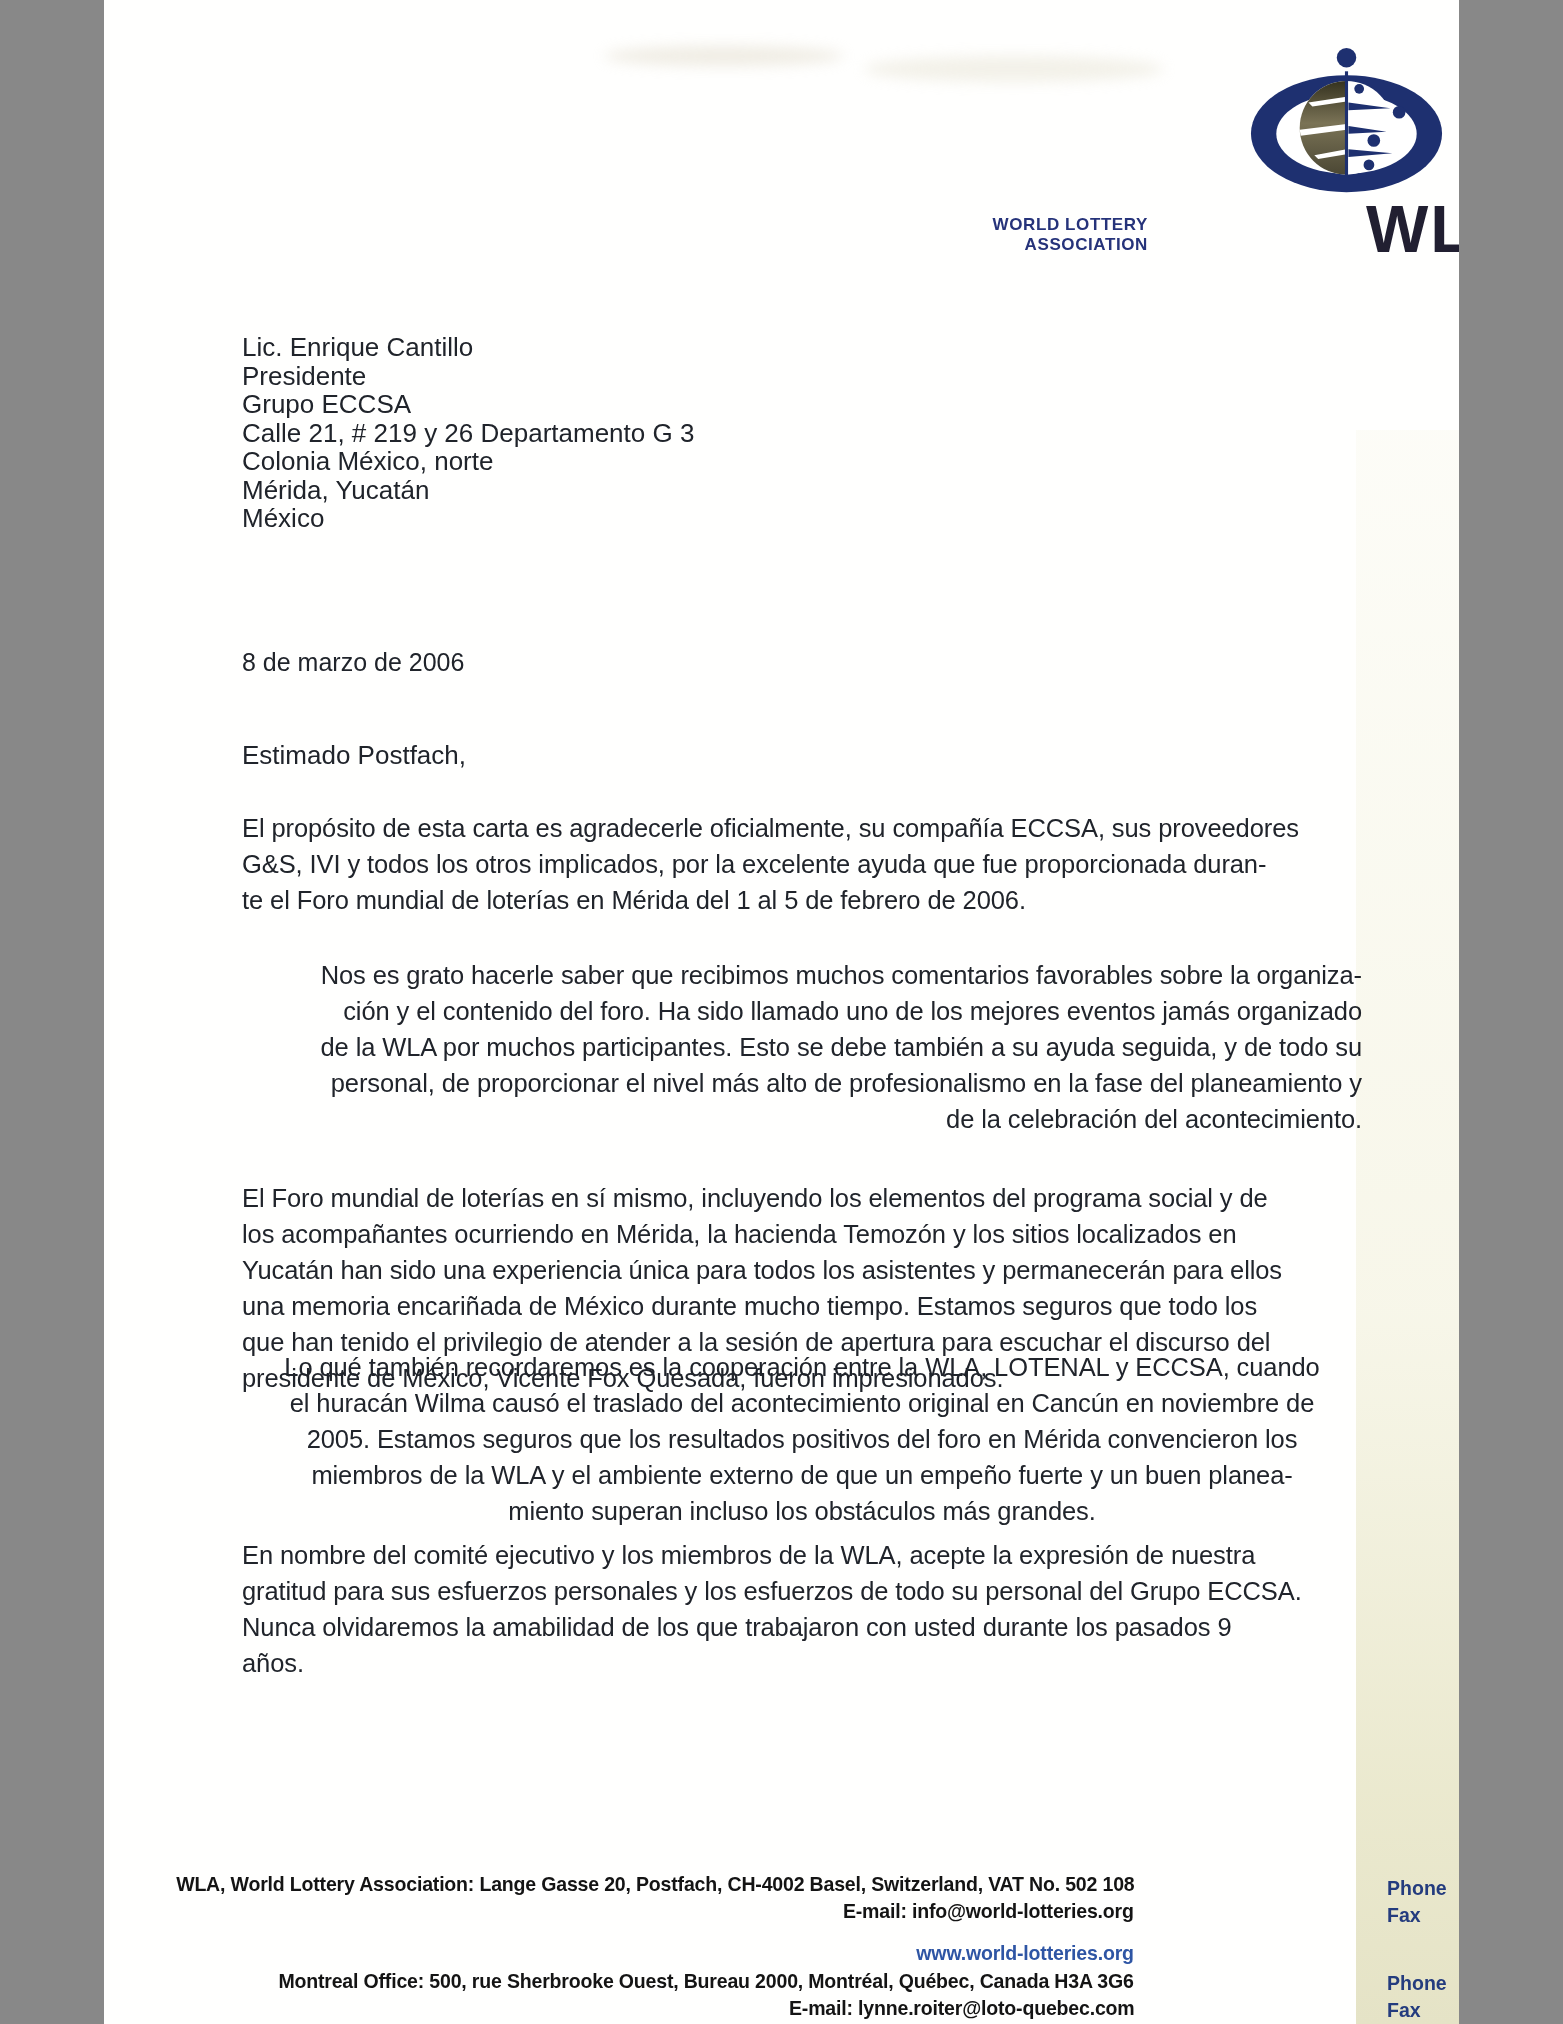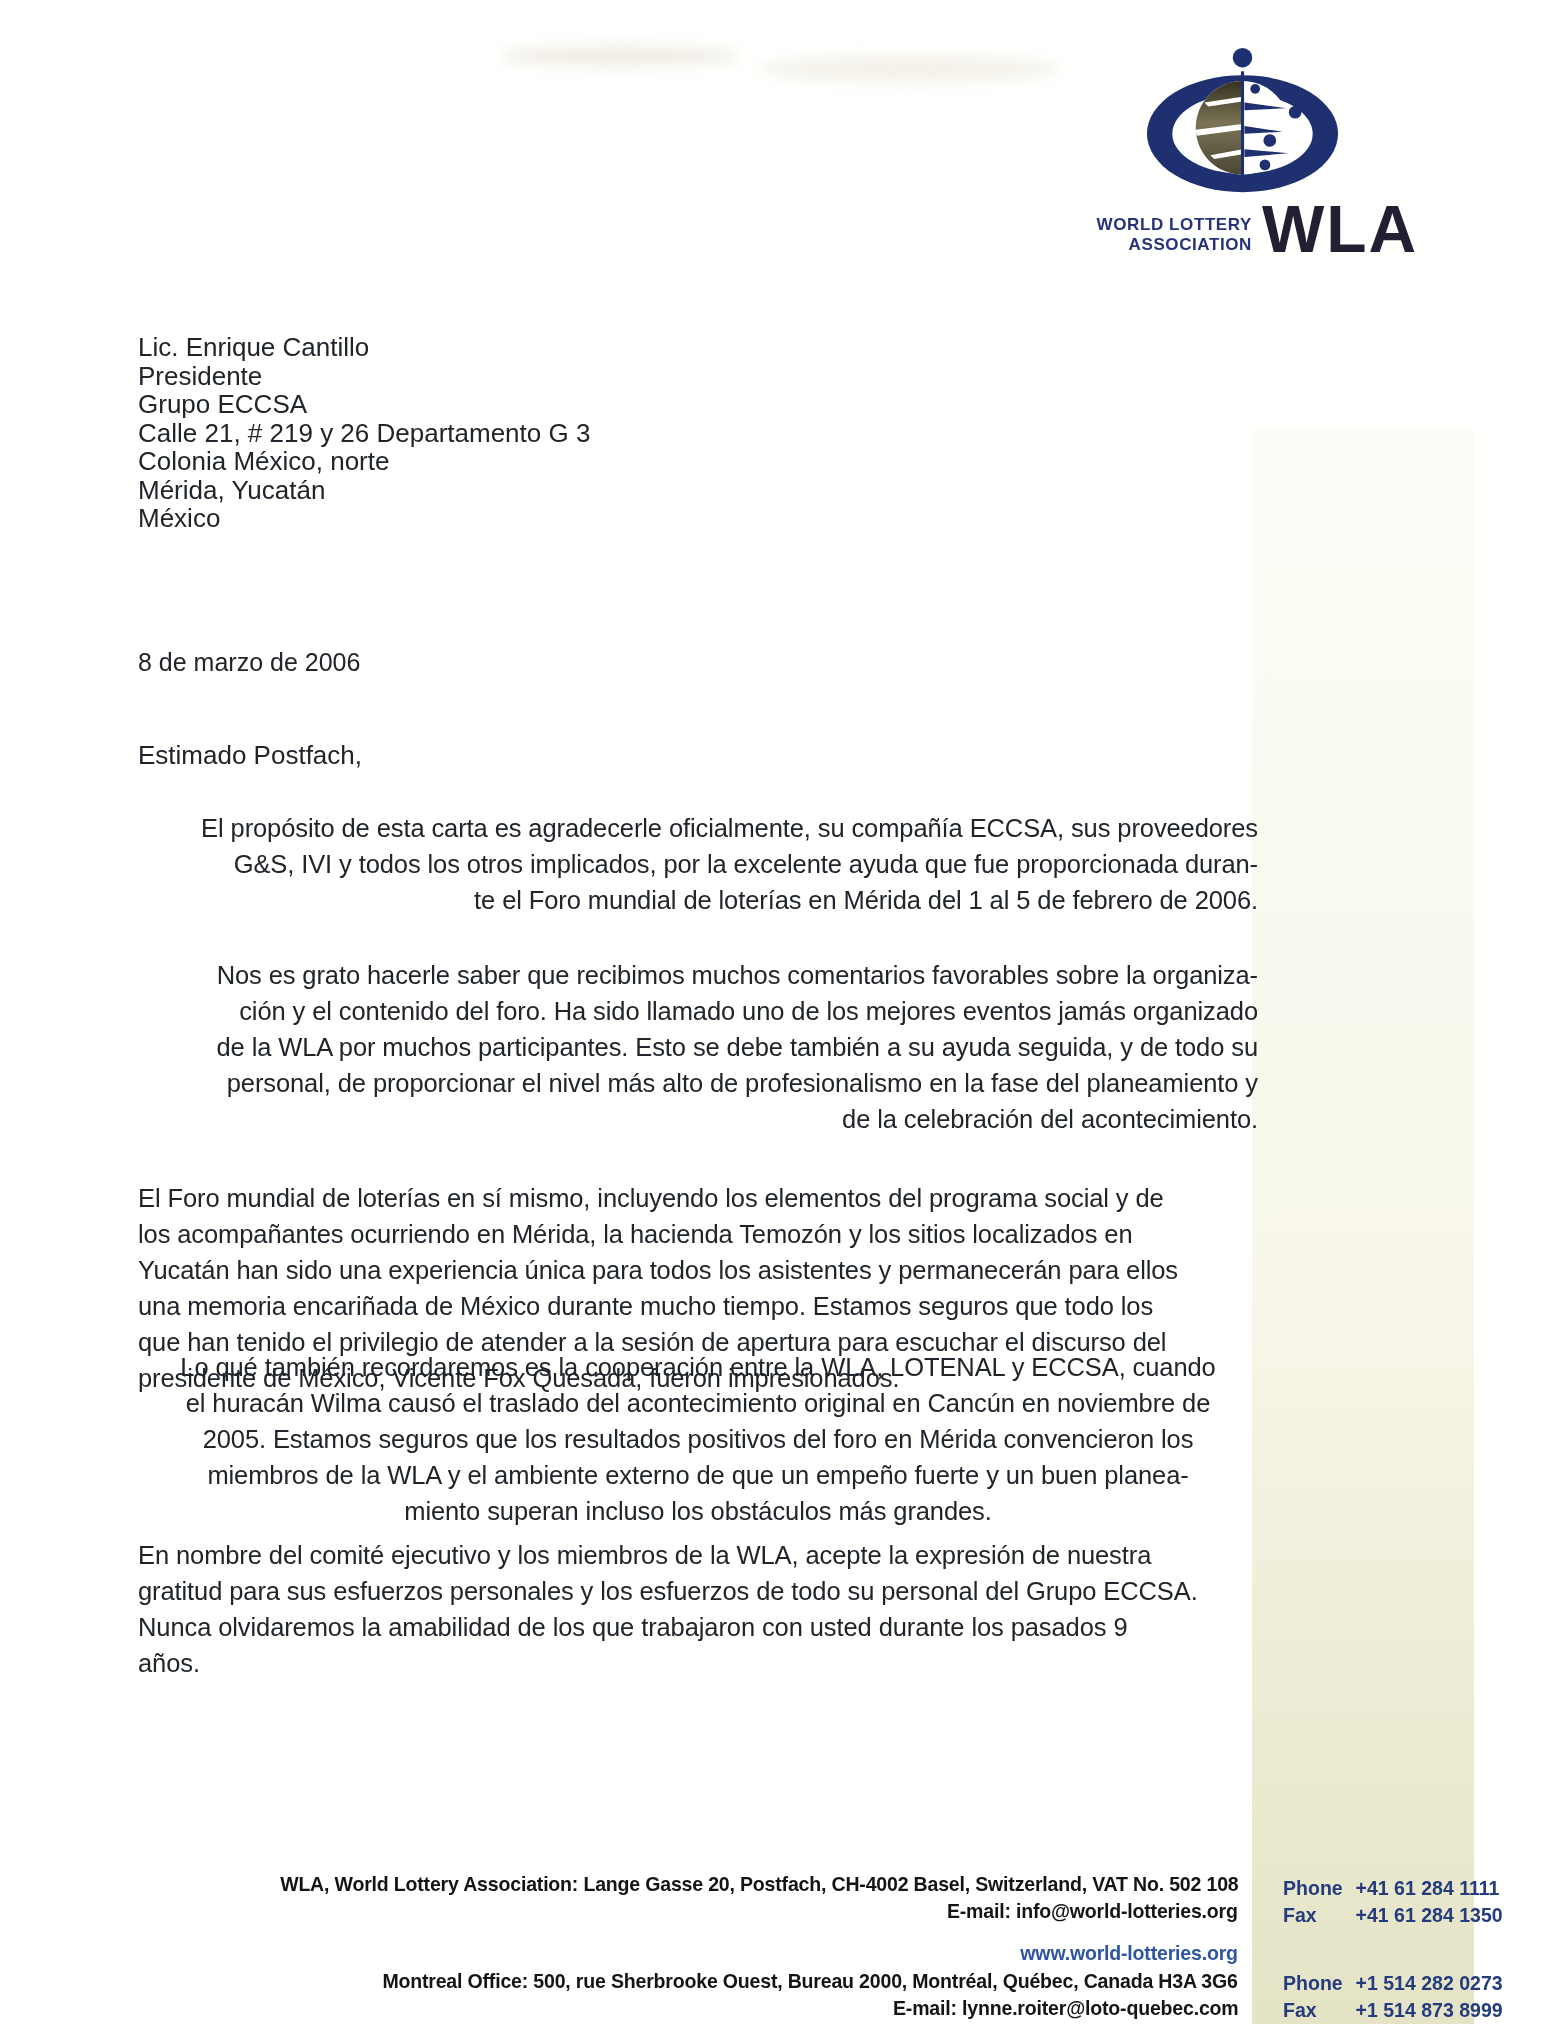--- a/index.html
+++ b/index.html
@@ -1,17 +1,17 @@
 <!DOCTYPE html>
 <html><head>
 <meta charset="utf-8">
 <style>
   html,body{margin:0;padding:0;background:#888;}
   .page{
-    position:relative;width:1563px;height:2024px;margin:0 auto;
+    position:relative;width:1355px;height:2024px;margin:0 auto;
     background:#fffffe;overflow:hidden;
     font-family:"Liberation Sans",sans-serif;color:#20242b;
   }
   
   .smudge{position:absolute;border-radius:50%;filter:blur(7px);opacity:.45;}
   .smudge.s1{left:500px;top:46px;width:240px;height:20px;background:#ddd6c4;}
   .smudge.s2{left:760px;top:56px;width:300px;height:26px;background:#e4e0cf;}
   
   .side-strip{
     position:absolute;left:1252px;top:430px;width:222px;height:1594px;
@@ -38,21 +38,21 @@
     position:absolute;left:138px;top:333px;
     font-size:26px;line-height:28.5px;white-space:pre-line;
   }
   .date-line{position:absolute;left:138px;top:648px;font-size:25px;}
   .salutation{position:absolute;left:138px;top:740px;font-size:26px;}
   .para{
     position:absolute;left:138px;width:1120px;
     font-size:25.5px;line-height:36px;letter-spacing:-0.1px;
     white-space:pre-line;
   }
-  .p1{top:810px;text-align:right;} .p2{top:957px;text-align:right;} .p3{top:1180px;} .p4{top:1349px;text-align:center;} .p5{top:1537px;}
+  .p1{top:810px;} .p2{top:957px;text-align:right;} .p3{top:1180px;} .p4{top:1349px;text-align:center;} .p5{top:1537px;}
   
   .fline{
     position:absolute;right:325px;white-space:nowrap;text-align:right;
     font-size:21px;font-weight:bold;letter-spacing:-0.2px;color:#141414;
     transform:scaleX(.93);transform-origin:100% 50%;
   }
   .f1{top:1872px;} .f2{top:1899px;}
   .f3{top:1941px;color:#2e55a4;}
   .f4{top:1969px;} .f5{top:1996px;}
   .phone-block{

